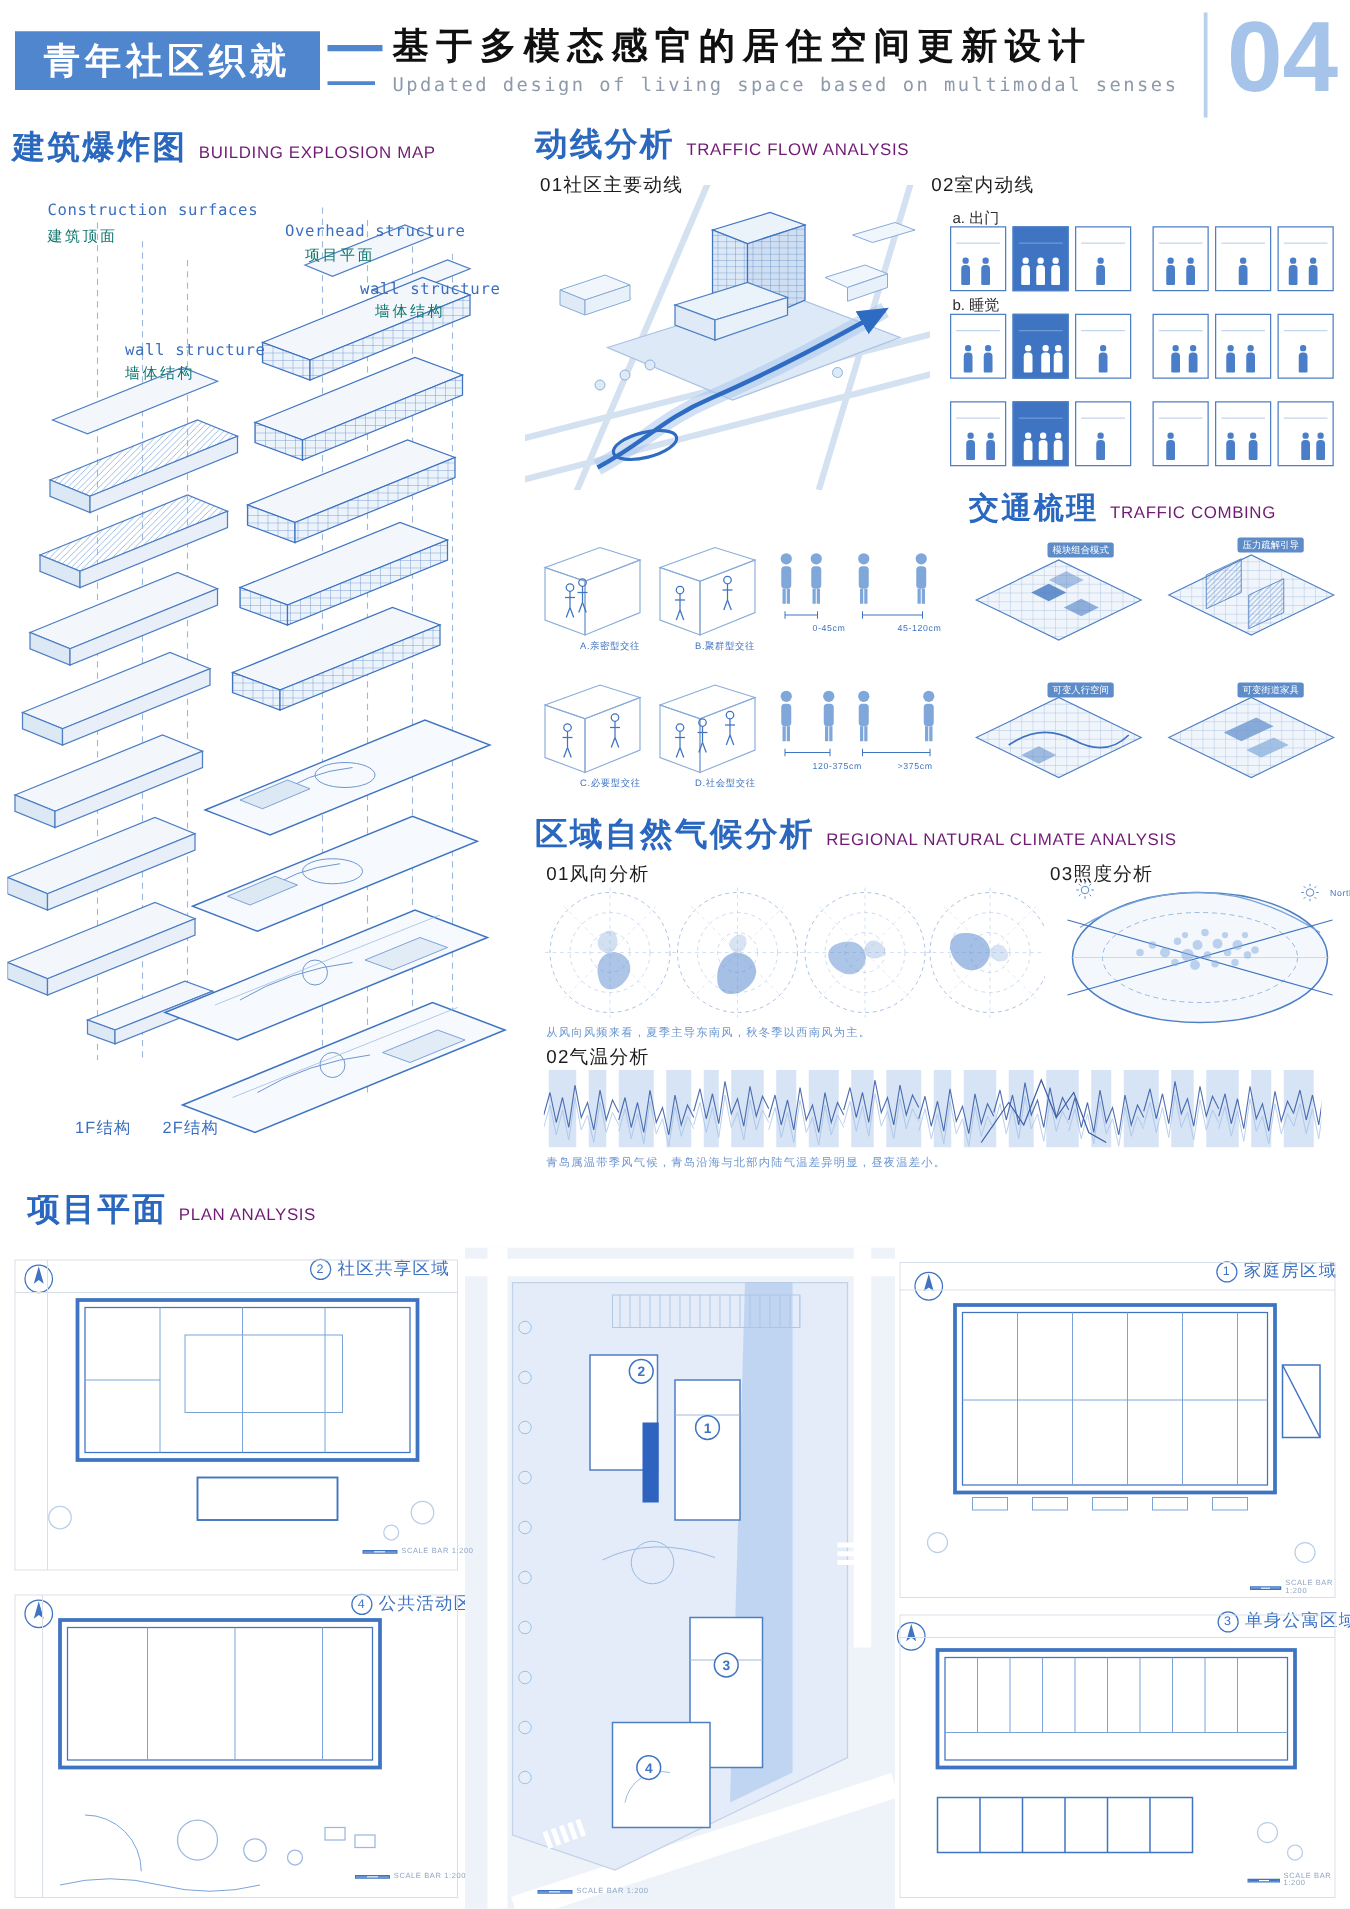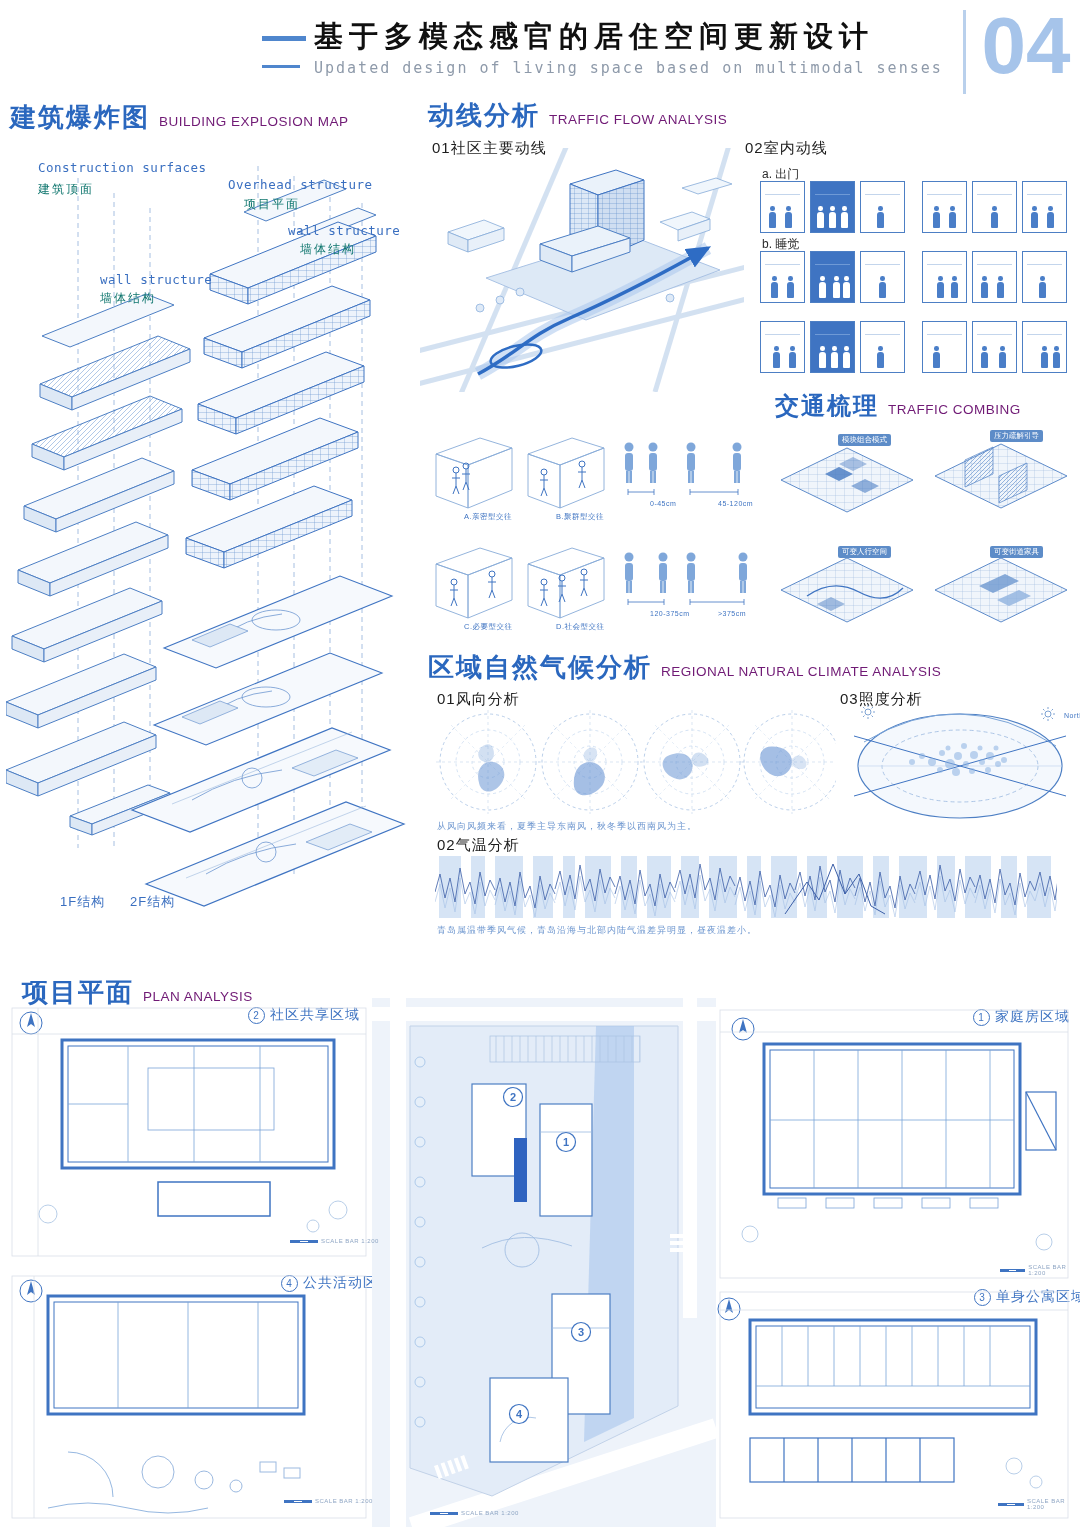--- a/index.html
+++ b/index.html
@@ -44,20 +44,21 @@
           font-size:10px;color:#3f74c2;background:#fff;flex:0 0 auto;}
   .scale{display:flex;align-items:center;gap:3px;font-size:6px;color:#8fa6c4;letter-spacing:0.5px;}
   .sbar{display:inline-block;width:28px;height:3px;border:0.5px solid #3f74c2;
         background:linear-gradient(90deg,#3f74c2 0 33%,#fff 33% 66%,#3f74c2 66%);}
 </style>
 </head>
 <body>
 
 <div class="page">
 
+  <div class="abs badge">青年社区织就</div>
   <div class="abs dash" style="left:262px;top:36px;width:44px;height:5px;"></div>
   <div class="abs dash" style="left:262px;top:65px;width:38px;height:3px;"></div>
   <div class="abs main-title">基于多模态感官的居住空间更新设计</div>
   <div class="abs sub-title mono">Updated design of living space based on multimodal senses</div>
   <div class="abs vline"></div>
   <div class="abs pagenum">04</div>
 
   <div class="abs sec" style="left:10px;top:100px;">
     <span class="cn">建筑爆炸图</span><span class="en">BUILDING EXPLOSION MAP</span>
   </div>
@@ -547,21 +548,21 @@
         <use href="#zz" x="360" y="-2"></use>
         <use href="#zz" x="420" y="4"></use>
       <use href="#zz" x="480" y="-3"></use>
         <use href="#zz" x="540" y="1"></use>
         <use href="#zz" x="600" y="-2"></use>
     </g>
     <polyline points="350,58 372,26 384,44 398,8 410,38 424,18 436,50 450,58" fill="none" stroke="#3c5fa8" stroke-width="1"></polyline>
   </svg>
   <div class="abs note" style="left:437px;top:924px;">青岛属温带季风气候，青岛沿海与北部内陆气温差异明显，昼夜温差小。</div>
 
-  <div class="abs sec" style="left:22px;top:950px;margin-top:25px;">
+  <div class="abs sec" style="left:22px;top:950px;">
     <span class="cn">项目平面</span><span class="en">PLAN ANALYSIS</span>
   </div>
 
   <div class="abs arealab" style="left:248px;top:1006px;">
     <span class="nbadge">2</span>
     <span>社区共享区域</span>
   </div>
   <div class="abs arealab" style="left:973px;top:1008px;">
     <span class="nbadge">1</span>
     <span>家庭房区域</span>

